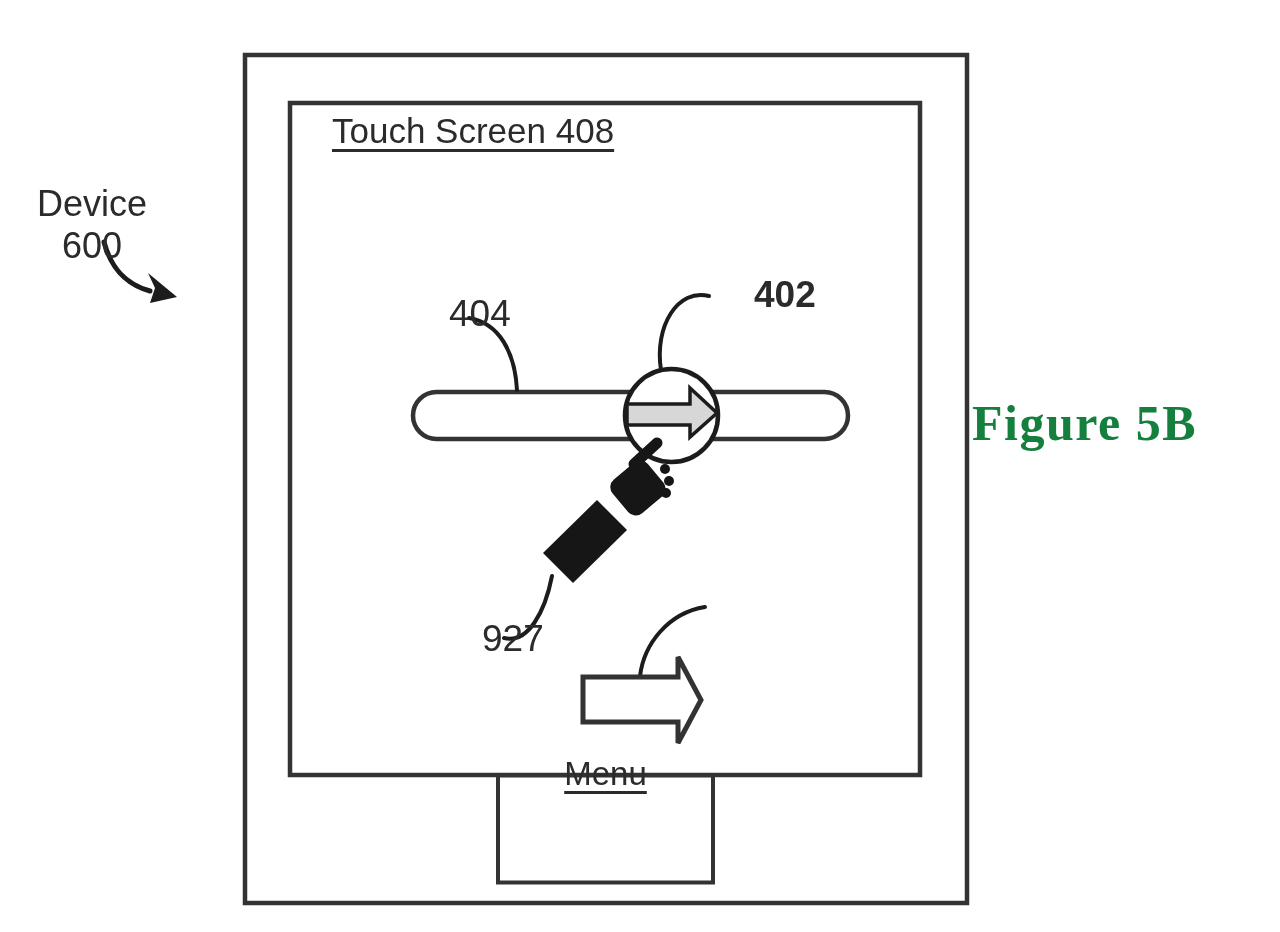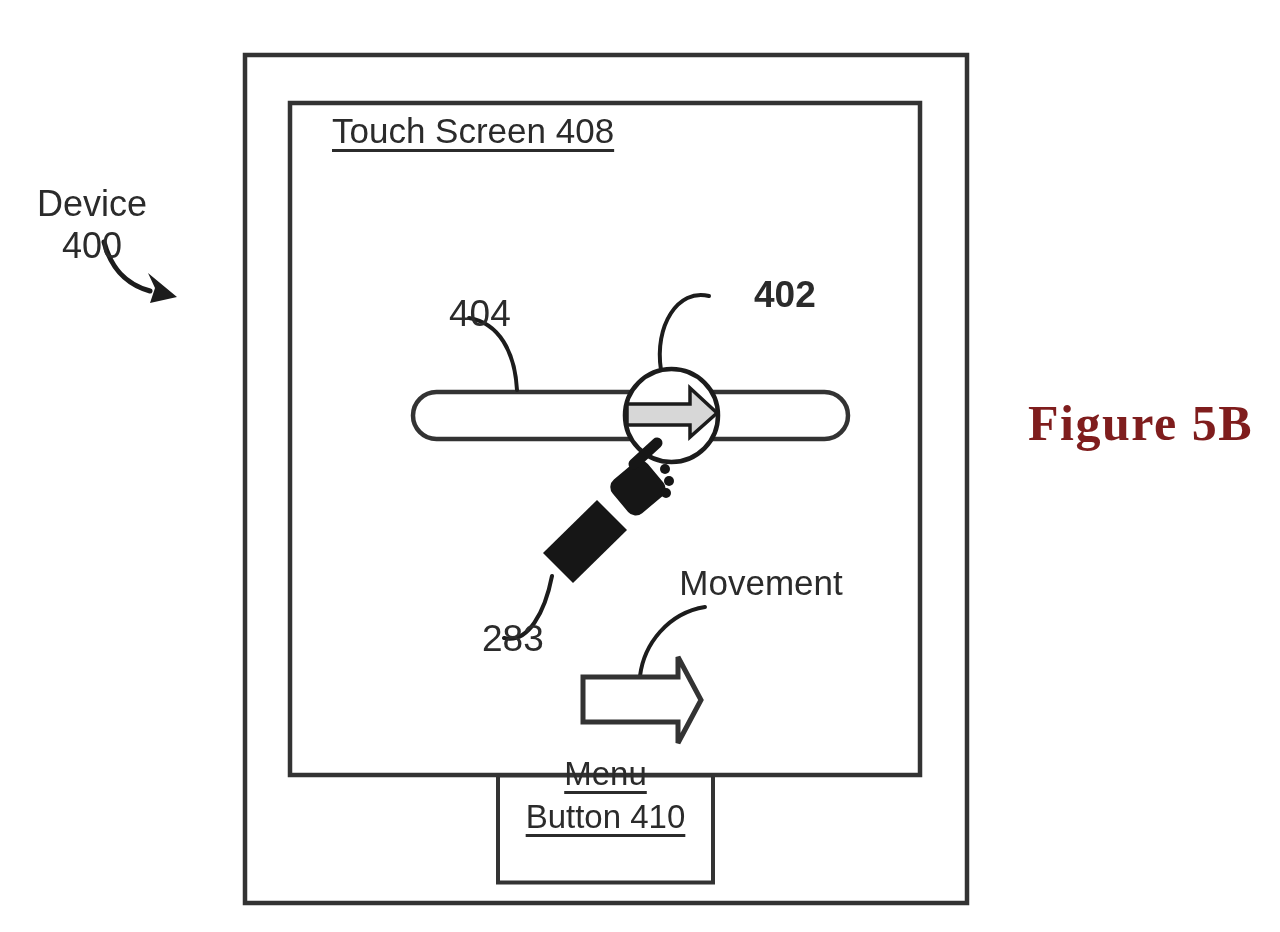--- a/index.html
+++ b/index.html
@@ -49,26 +49,26 @@
   .ref-502 { left: 437px; top: 620px; }
   .movement-label {
     left: 659px; top: 560px; width: 204px;
     font-size: 35px; line-height: 45px; text-align: center;
   }
   .menu-button-label {
     left: 498px; top: 752px; width: 215px;
     font-size: 33px; line-height: 43px; text-align: center;
   }
   .figure-caption {
-    left: 1028px; top: 398px;
+    left: 972px; top: 398px;
     font-family: "Liberation Serif", "DejaVu Serif", serif;
     font-weight: bold;
     font-size: 50px;
     letter-spacing: 1.5px;
-    color: #7f1d1d;
+    color: #15803d;
   }
 </style>
 </head>
 <body>
 
 <div class="stage">
 
   <svg width="1280" height="932" viewBox="0 0 1280 932">
 
     <rect x="245" y="55" width="722" height="848" fill="none" stroke="#333333" stroke-width="4.5"></rect>
@@ -98,35 +98,33 @@
       <rect x="615" y="466" width="46" height="44" rx="10" transform="rotate(-40 638 488)" fill="#161616"></rect>
       <line x1="634" y1="464" x2="657" y2="443" stroke="#161616" stroke-width="11" stroke-linecap="round"></line>
       <circle cx="666" cy="493" r="5" fill="#161616"></circle>
       <circle cx="669" cy="481" r="5" fill="#161616"></circle>
       <circle cx="665" cy="469" r="5" fill="#161616"></circle>
     </g>
   </svg>
 
   <div class="lbl device-label">
     <div>Device</div>
-    <div>400</div>
+    <div>600</div>
   </div>
 
   <div class="lbl touch-screen-label u">Touch Screen 408</div>
 
   <div class="lbl ref ref-404">404</div>
 
   <div class="lbl ref ref-402">402</div>
 
-  <div class="lbl ref ref-502">283</div>
+  <div class="lbl ref ref-502">927</div>
 
   <div class="lbl movement-label">
-    <div>Movement</div>
   </div>
 
   <div class="lbl menu-button-label">
     <div class="u">Menu</div>
-    <div class="u">Button 410</div>
   </div>
 
   <div class="lbl figure-caption">Figure 5B</div>
 
 </div>
 
 </body></html>

